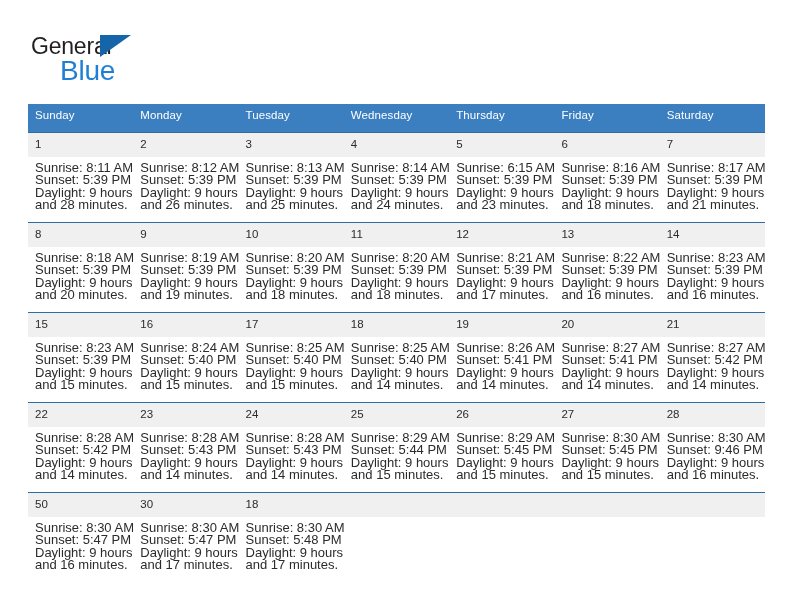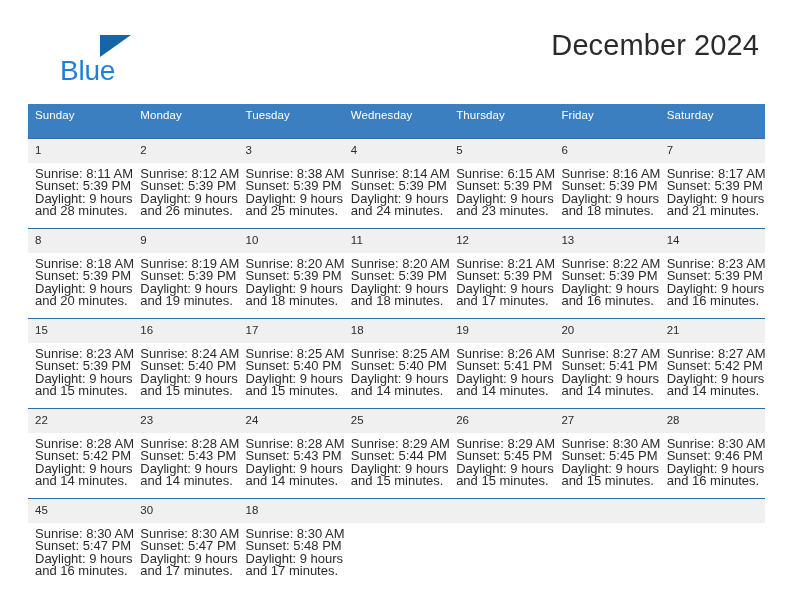--- a/index.html
+++ b/index.html
@@ -93,21 +93,21 @@
     table-layout: fixed;
   }
   .calendar col { width: 105.28px; }
 
   thead th {
     background: #3c7fc1;
     color: #ffffff;
     font-size: 11.5px;
     font-weight: normal;
     text-align: left;
-    padding: 5px 0 17px 7px;
+    padding: 5px 0 11px 7px;
     height: 11px;
     letter-spacing: 0.1px;
   }
 
   tbody tr.week {
     border-top: 1px solid #2e6da4;
   }
   tbody td {
     vertical-align: top;
     padding: 0;
@@ -135,27 +135,27 @@
 </style>
 </head>
 <body>
 
 <div class="page">
 
   <div class="header">
 
     <div class="brand">
       <div class="brand-row1">
+        <span>General</span>
         <span class="brand-tri"></span>
       </div>
       <div class="brand-row2">Blue</div>
     </div>
 
     <div class="title-block">
-      <h1 class="cal-title">December 2024</h1>
     </div>
 
   </div>
 
   <table class="calendar">
     <colgroup>
       <col>
         <col>
         <col>
         <col>
@@ -191,21 +191,21 @@
           <div class="dayinfo">
             <div>Sunrise: 8:12 AM</div>
             <div>Sunset: 5:39 PM</div>
             <div>Daylight: 9 hours</div>
             <div>and 26 minutes.</div>
           </div>
         </td>
         <td>
           <div class="daynum">3</div>
           <div class="dayinfo">
-            <div>Sunrise: 8:38 AM</div>
+            <div>Sunrise: 8:13 AM</div>
             <div>Sunset: 5:39 PM</div>
             <div>Daylight: 9 hours</div>
             <div>and 25 minutes.</div>
           </div>
         </td>
         <td>
           <div class="daynum">4</div>
           <div class="dayinfo">
             <div>Sunrise: 8:14 AM</div>
             <div>Sunset: 5:39 PM</div>
@@ -435,21 +435,21 @@
             <div>Sunrise: 8:30 AM</div>
             <div>Sunset: 9:46 PM</div>
             <div>Daylight: 9 hours</div>
             <div>and 16 minutes.</div>
           </div>
         </td>
       </tr>
 
       <tr class="week">
         <td>
-          <div class="daynum">45</div>
+          <div class="daynum">50</div>
           <div class="dayinfo">
             <div>Sunrise: 8:30 AM</div>
             <div>Sunset: 5:47 PM</div>
             <div>Daylight: 9 hours</div>
             <div>and 16 minutes.</div>
           </div>
         </td>
         <td>
           <div class="daynum">30</div>
           <div class="dayinfo">

